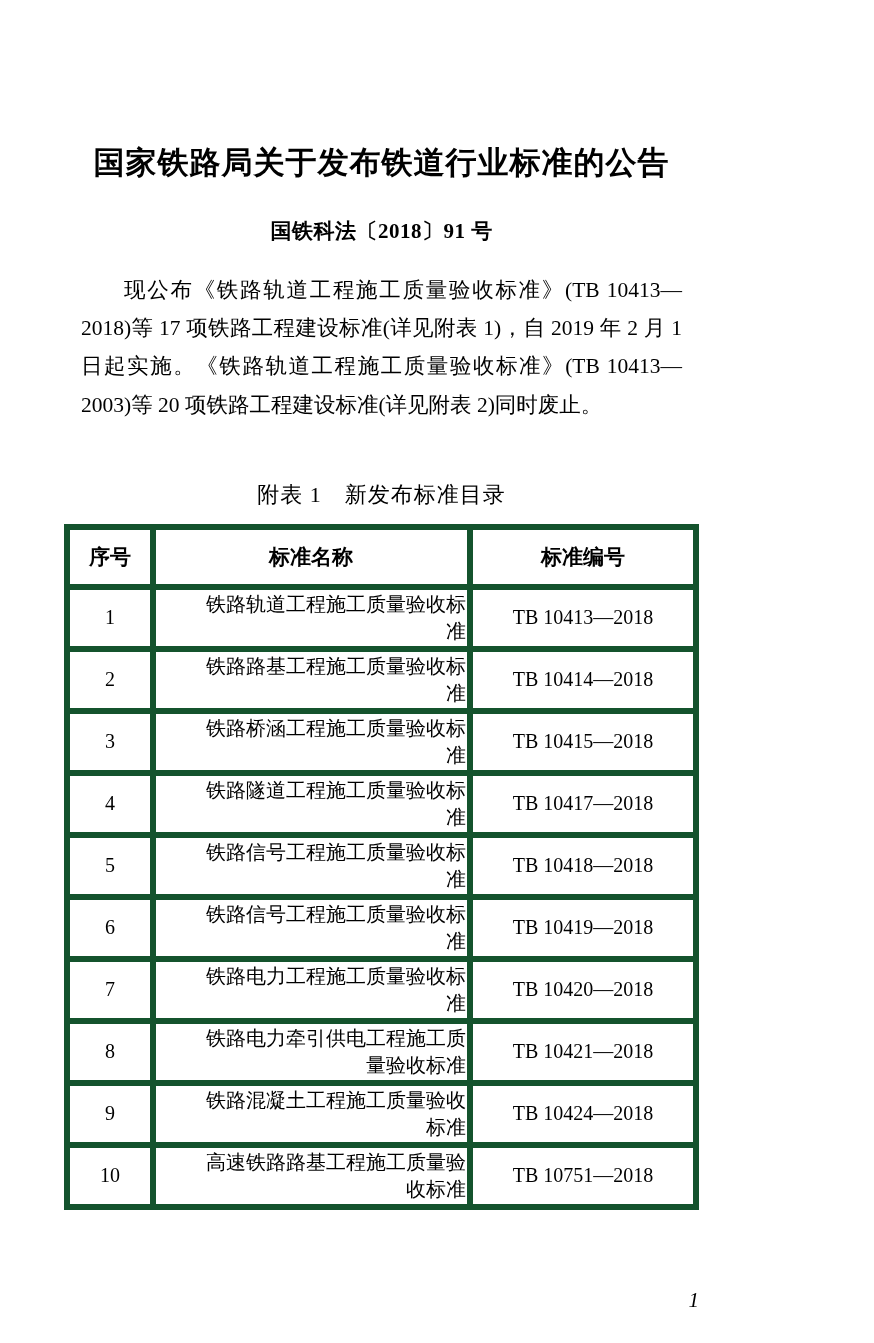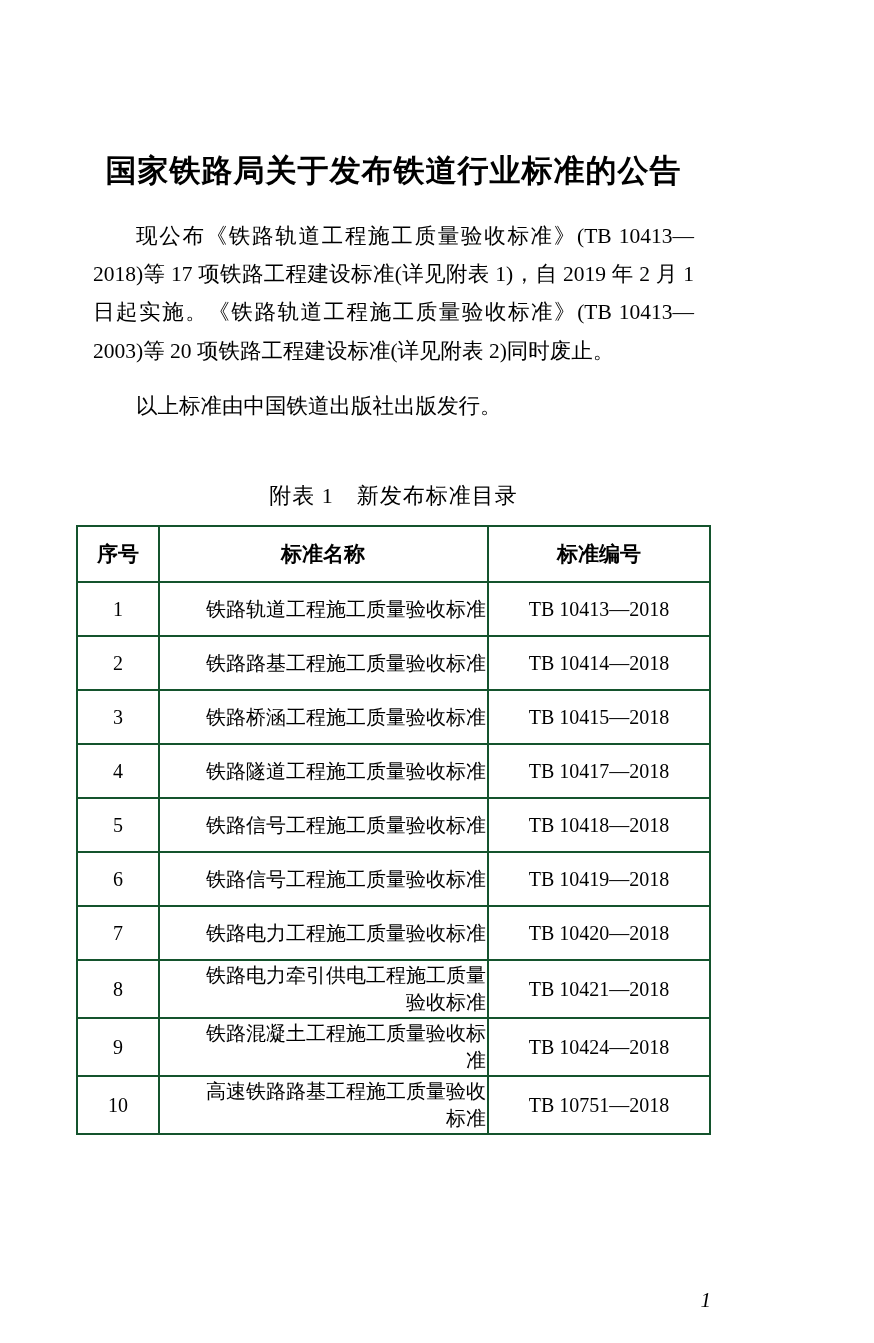--- a/index.html
+++ b/index.html
@@ -10,25 +10,25 @@
   body {
     width: 874px;
     height: 1343px;
     position: relative;
     font-family: "Liberation Serif", "DejaVu Serif", serif;
     color: #000000;
     overflow: hidden;
   }
   .page {
     position: absolute;
-    left: 12px; top: 0;
+    left: 0; top: 0;
     width: 763px;
     height: 1343px;
     box-sizing: border-box;
-    padding: 12px 64px;
+    padding: 4px 64px;
   }
   .doc-title {
     margin-top: 140px;
     text-align: center;
     font-size: 31px;
     font-weight: bold;
     letter-spacing: 1px;
     line-height: 1.25;
   }
   .doc-subtitle {
@@ -68,21 +68,21 @@
     letter-spacing: 1px;
   }
   table.std-table {
     margin-top: 14px;
     width: 100%;
     border-collapse: collapse;
     table-layout: fixed;
   }
   table.std-table th,
   table.std-table td {
-    border: 2px solid #14532d;
+    border: 6px solid #14532d;
     font-size: 20px;
     font-weight: normal;
     height: 50px;
     vertical-align: middle;
   }
   table.std-table thead th {
     font-weight: bold;
     text-align: center;
     font-size: 21px;
     height: 52px;
@@ -100,24 +100,24 @@
   }
 </style>
 </head>
 <body>
 
 <div class="page">
 
   <h1 class="doc-title">国家铁路局关于发布铁道行业标准的公告</h1>
 
 
+  <div class="doc-docnum">国铁科法〔2018〕91 号</div>
 
   <div class="body-block">
     <p class="body-para">现公布《铁路轨道工程施工质量验收标准》(TB 10413—2018)等 17 项铁路工程建设标准(详见附表 1)，自 2019 年 2 月 1 日起实施。《铁路轨道工程施工质量验收标准》(TB 10413—2003)等 20 项铁路工程建设标准(详见附表 2)同时废止。</p>
-    <p class="body-para">以上标准由中国铁道出版社出版发行。</p>
   </div>
 
   <div class="table-caption">附表 1　新发布标准目录</div>
 
   <table class="std-table">
     <thead>
       <tr>
         <th class="col-no">序号</th>
         <th class="col-name" style="text-align:center;padding-left:0;">标准名称</th>
         <th class="col-code">标准编号</th>

